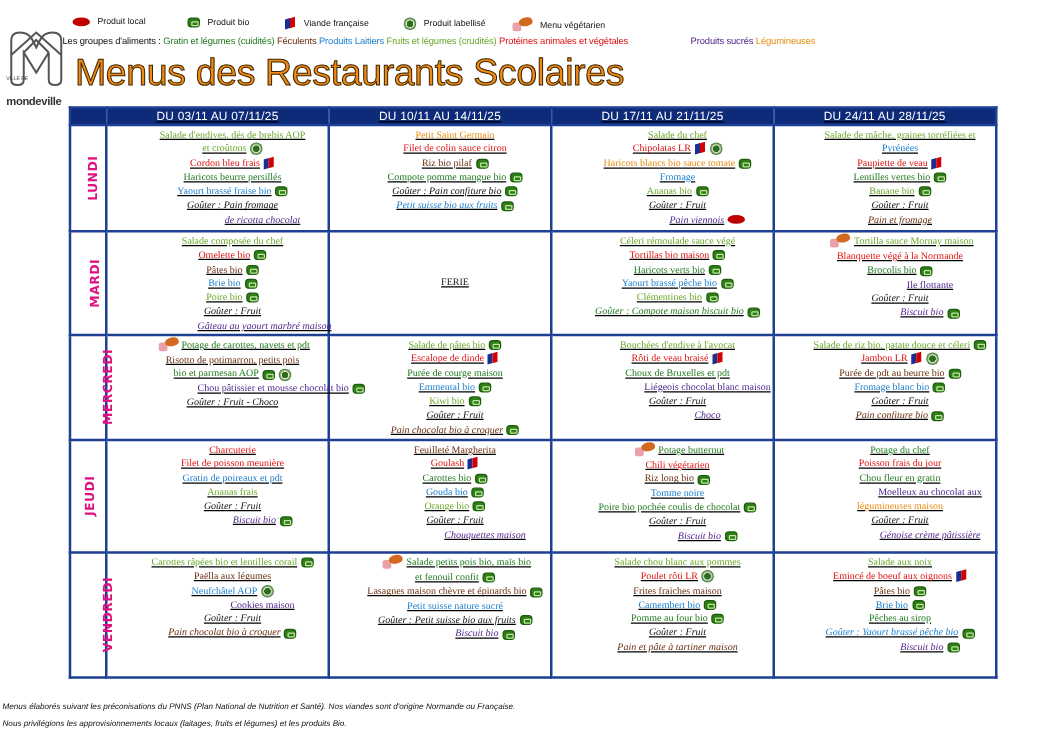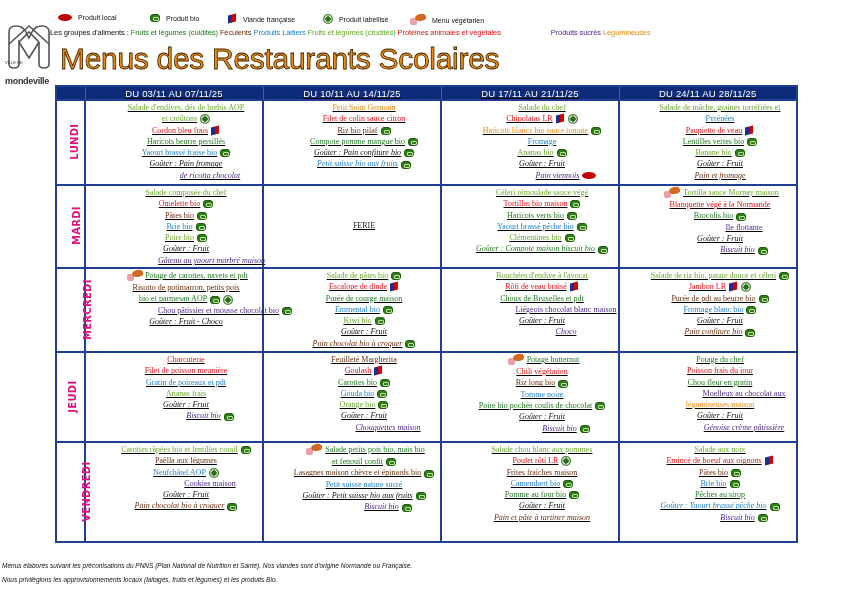--- a/index.html
+++ b/index.html
@@ -79,21 +79,21 @@
     <span class="ico ico-label"></span>
     <span>Produit labellisé</span>
   </div>
   <div class="legend-item" style="left:352px">
     <span class="ico ico-veg"></span>
     <span>Menu végétarien</span>
   </div>
 </div>
 
 <div class="groups">
-  <span class="c-black">Les groupes d'aliments : </span><span class="c-cook">Fruits et légumes (cuidités) </span><span class="c-fec">Féculents </span><span class="c-lait">Produits Laitiers </span><span class="c-veg">Fruits et légumes (crudités) </span><span class="c-prot">Protéines animales et végétales </span><span class="c-sucre">Produits sucrés </span><span class="c-legu">Légumineuses</span>
+  <span class="c-black">Les groupes d'aliments : </span><span class="c-cook">Gratin et légumes (cuidités) </span><span class="c-fec">Féculents </span><span class="c-lait">Produits Laitiers </span><span class="c-veg">Fruits et légumes (crudités) </span><span class="c-prot">Protéines animales et végétales </span><span class="c-sucre">Produits sucrés </span><span class="c-legu">Légumineuses</span>
 </div>
 
 <div class="title">Menus des Restaurants Scolaires</div>
 
 <table class="menu-table">
   <colgroup>
     <col style="width:29px">
       <col style="width:178px">
       <col style="width:178px">
       <col style="width:178px">

